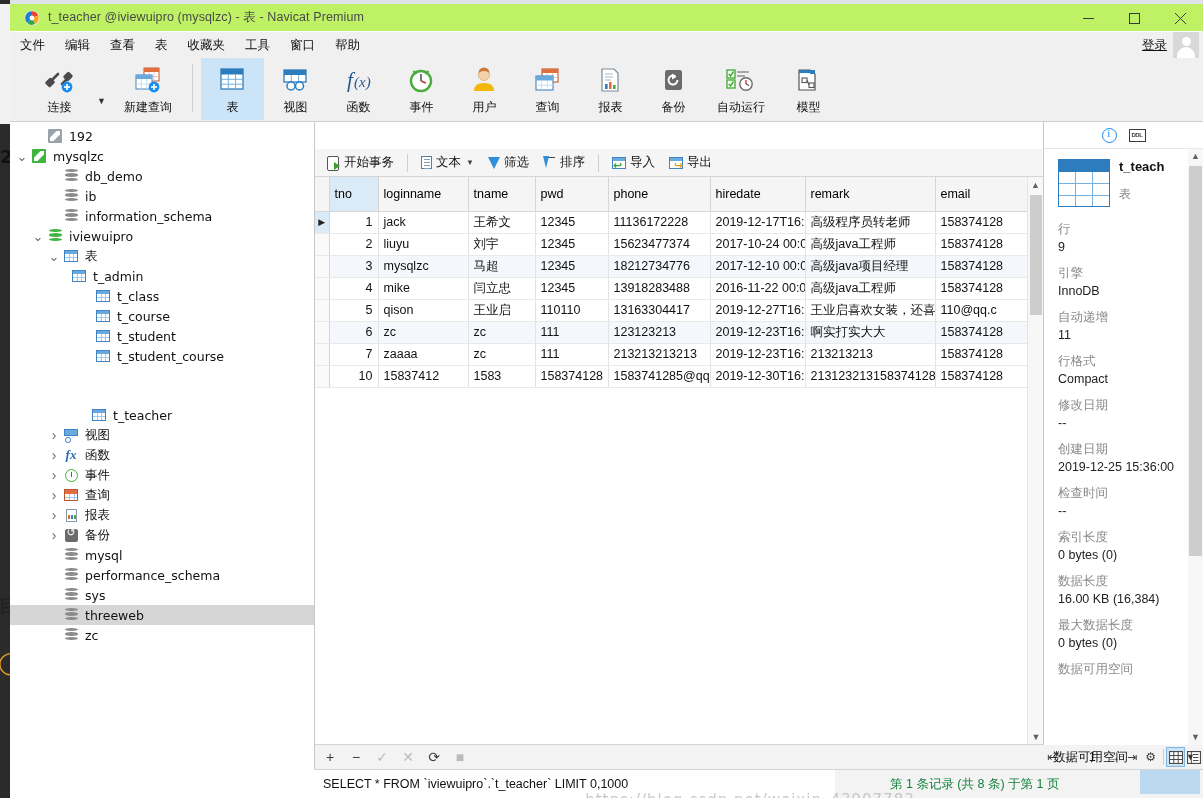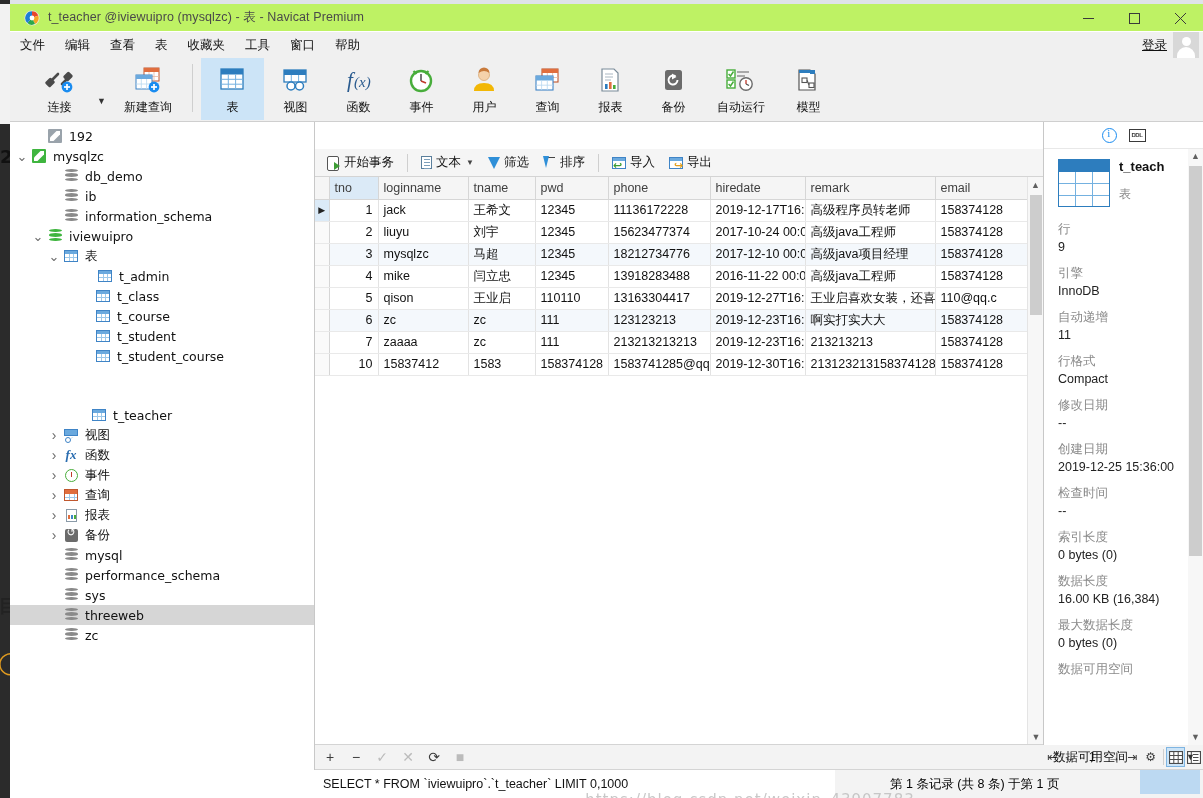--- a/index.html
+++ b/index.html
@@ -177,22 +177,22 @@
   .ic-imp::after{content:'↩'; position:absolute; left:0px; bottom:-4px; color:#3d9c34; font-size:11px; font-weight:bold;}
   .ic-exp::after{ content:'↪'; color:#e2a020; left:4px; }
 
   
   .gridwrap {
     position:absolute; left:315px; top:177px; width:728px; height:568px;
     background:#fff; border-bottom:1px solid #d4d4d4; overflow:hidden;
   }
   table.dg { border-collapse:collapse; table-layout:fixed; width:712px; }
   table.dg th {
-    height:22px; background:#f5f5f5; border-right:1px solid #d6d6d6; border-bottom:1px solid #d6d6d6;
-    font-weight:normal; font-size:12.5px; color:#404040; text-align:left; padding:0 5px;
+    height:34px; background:#f5f5f5; border-right:1px solid #d6d6d6; border-bottom:1px solid #d6d6d6;
+    font-weight:normal; font-size:12.5px; color:#000000; text-align:left; padding:0 5px;
     white-space:nowrap; overflow:hidden;
   }
   table.dg th.sel { background:#dbeaf7; }
   table.dg th.rowh { width:14px; padding:0; }
   table.dg td {
     height:22px; border-right:1px solid #e3e3e3; border-bottom:1px solid #e9e9e9;
     font-size:12.5px; padding:0 5px; white-space:nowrap; overflow:hidden; color:#111;
   }
   table.dg td.rowh { width:14px; padding:0; background:#fafafa; border-right:1px solid #d6d6d6;
                      text-align:center; color:#222; font-size:9px;}
@@ -230,21 +230,21 @@
     width:26px; height:18px; border:none; background:transparent; text-align:center;
     font-size:12.5px; color:#111; font-family:inherit; outline:none;
   }
   .pg-sep { width:1px; height:16px; background:#cfcfcf; margin:0 3px;}
   .pg-tog { width:22px; height:20px; display:flex; align-items:center; justify-content:center;}
   .pg-tog.on { background:#cce4f7; border:1px solid #7fb5e2; }
   .statusleft {
     position:absolute; left:835px; top:769px; width:368px; height:29px;
     background:#f3f3f3; border-top:1px solid #d4d4d4;
     display:flex; align-items:center; justify-content:flex-start;
-    font-size:12.5px; color:#000000; padding-left:55px; white-space:nowrap;
+    font-size:12.5px; color:#15803d; padding-left:55px; white-space:nowrap;
   }
   .wm {
     position:absolute; left:470px; top:770px; width:560px; height:28px;
     color:rgba(190,190,190,0.85); font-size:15px; letter-spacing:1px;
     display:flex; align-items:center; justify-content:center; pointer-events:none;
     font-family:"DejaVu Sans", sans-serif;
     margin-top:16px;
   }
   .wm2 { position:absolute; left:1140px; top:770px; width:60px; height:24px; background:#bcd9f2; }
 
@@ -598,21 +598,21 @@
           </span>
           <span class="tlabel">iviewuipro</span>
         </div>
         <div class="tnode" style="padding-left: 36px;">
           <span class="twist" style="font-size: 13px;">⌄</span>
           <span class="ticon">
             <span class="ic-table"></span>
           </span>
           <span class="tlabel">表</span>
         </div>
-        <div class="tnode" style="padding-left: 70px;">
+        <div class="tnode" style="padding-left: 44px;">
           <span class="twist"></span>
           <span class="ticon">
             <span class="ic-table"></span>
           </span>
           <span class="tlabel">t_admin</span>
         </div>
         <div class="tnode" style="padding-left: 68px;">
           <span class="twist"></span>
           <span class="ticon">
             <span class="ic-table"></span>

